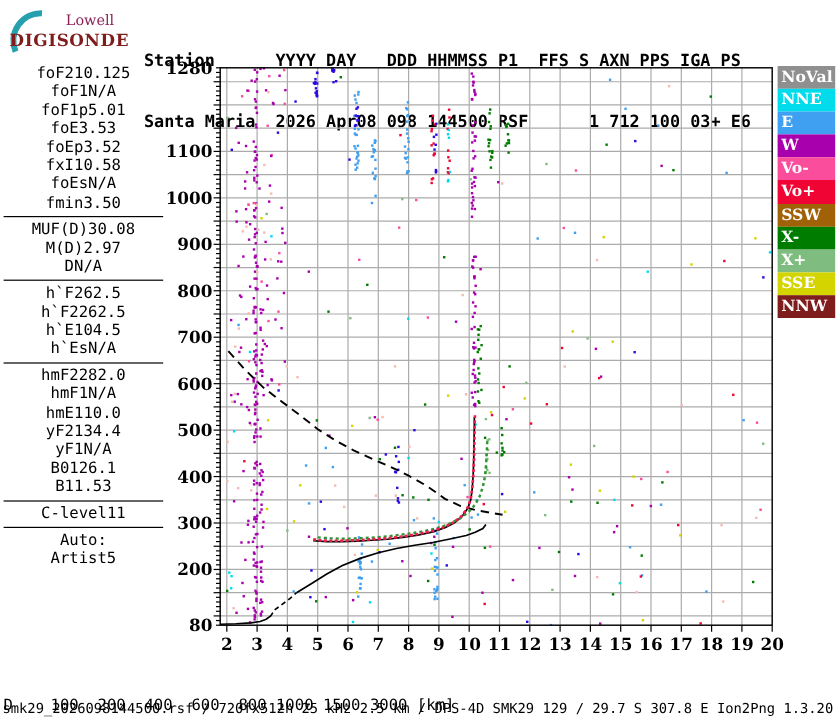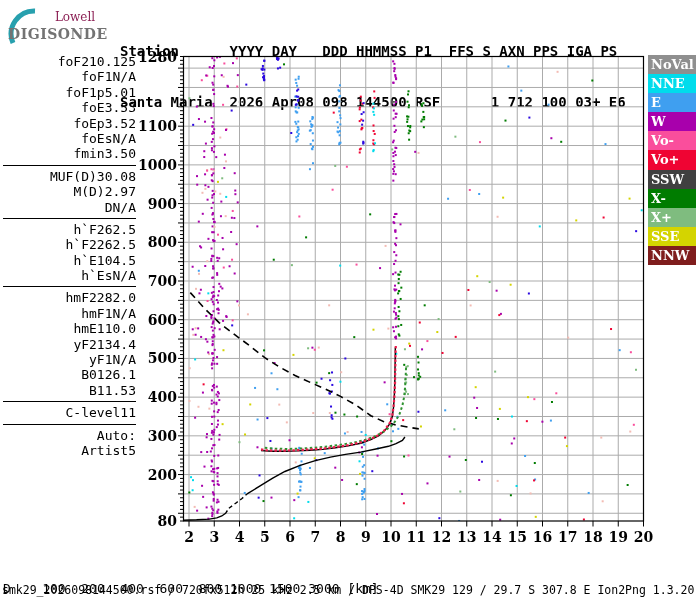--- a/index.html
+++ b/index.html
@@ -7,29 +7,29 @@
        font-family:"DejaVu Sans Mono","Liberation Mono",monospace;color:#000;}
   #app{position:relative;width:700px;height:600px;background:#fff;}
 
   
   #logo{position:absolute;left:6px;top:4px;width:112px;height:46px;}
   #logo .arc{position:absolute;left:0;top:2px;}
   #logo .lowell{position:absolute;left:34px;top:6px;width:70px;text-align:center;
     font-family:"DejaVu Serif","Liberation Serif",serif;font-size:12px;color:#8C2155;}
   #logo .digi{position:absolute;left:2px;top:22px;width:110px;
     font-family:"DejaVu Serif","Liberation Serif",serif;font-weight:bold;
-    font-size:14px;letter-spacing:0.5px;color:#737373;}
+    font-size:14px;letter-spacing:0.5px;color:#7f1d1d;}
 
   
   #header{position:absolute;left:120px;top:9px;font-weight:bold;font-size:14px;
     line-height:17px;white-space:pre;}
 
   
   #params{position:absolute;left:3px;top:54px;width:133px;font-size:13px;}
-  #params .prow{display:flex;justify-content:flex-end;height:15.4px;line-height:15.4px;}
+  #params .prow{display:flex;justify-content:center;height:15.4px;line-height:15.4px;}
   #params .prow .lab{text-align:left;}
   #params .prow .val{text-align:right;}
   #params .pdiv{border-top:1px solid #000;margin:3px 0 3px 0;height:0;}
 
   
   #legend{position:absolute;left:648px;top:55px;width:48px;}
   .legend-item{height:19.1px;line-height:19.1px;color:#fff;
     font-family:"DejaVu Serif","Liberation Serif",serif;font-weight:bold;
     font-size:13px;padding-left:3px;box-sizing:border-box;}
 
@@ -71,20 +71,24 @@
         <span class="lab">foF1p</span>
         <span class="val">5.01</span>
       </div>
       <div class="prow">
         <span class="lab">foE</span>
         <span class="val">3.53</span>
       </div>
       <div class="prow">
         <span class="lab">foEp</span>
         <span class="val">3.52</span>
+      </div>
+      <div class="prow">
+        <span class="lab">fxI</span>
+        <span class="val">10.58</span>
       </div>
       <div class="prow">
         <span class="lab">foEs</span>
         <span class="val">N/A</span>
       </div>
       <div class="prow">
         <span class="lab">fmin</span>
         <span class="val">3.50</span>
       </div>
       <div class="pdiv"></div>
@@ -1243,21 +1247,21 @@
       </g>
     </svg>
 
   <div id="legend">
       <div class="legend-item" style="background: rgb(143, 143, 143);">NoVal</div>
       <div class="legend-item" style="background: rgb(0, 220, 236);">NNE</div>
       <div class="legend-item" style="background: rgb(63, 159, 240);">E</div>
       <div class="legend-item" style="background: rgb(168, 0, 172);">W</div>
       <div class="legend-item" style="background: rgb(250, 78, 156);">Vo-</div>
       <div class="legend-item" style="background: rgb(239, 4, 51);">Vo+</div>
-      <div class="legend-item" style="background: #404040;">SSW</div>
+      <div class="legend-item" style="background: #a16207;">SSW</div>
       <div class="legend-item" style="background: rgb(0, 124, 0);">X-</div>
       <div class="legend-item" style="background: rgb(127, 188, 127);">X+</div>
       <div class="legend-item" style="background: rgb(212, 212, 0);">SSE</div>
       <div class="legend-item" style="background: #7f1d1d;">NNW</div>
     </div>
 
   <div id="footer">
     <div id="d-row">D    100  200  400  600  800 1000 1500 3000 [km]</div>
     
   </div>

